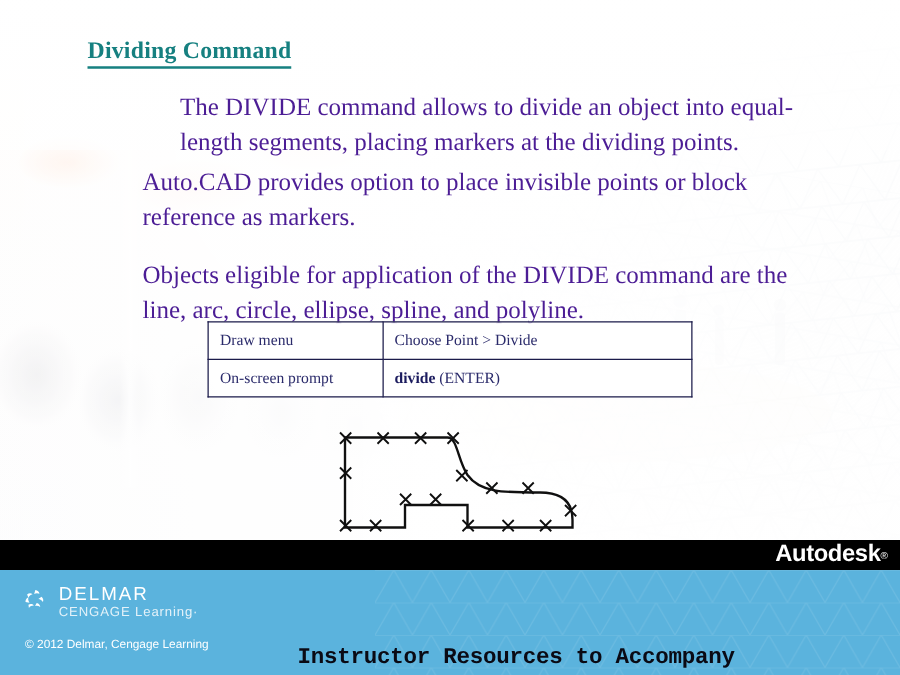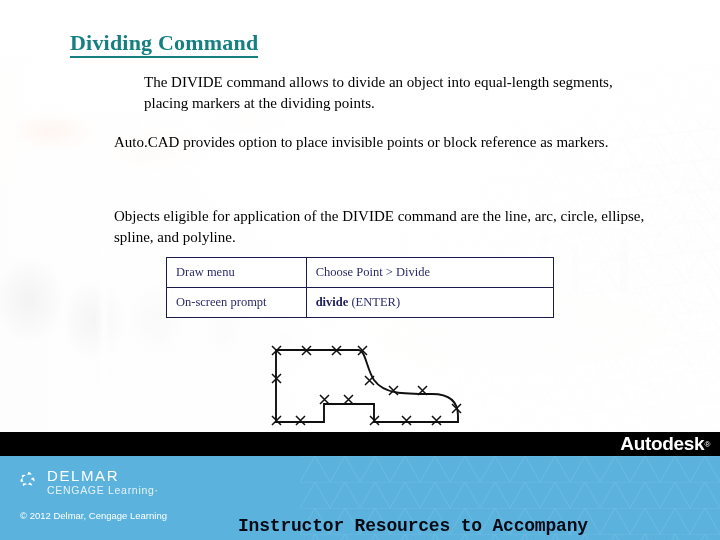--- a/index.html
+++ b/index.html
@@ -59,30 +59,30 @@
   .bg-veil-top {
     position:absolute; left:0; top:0; right:0; height:120px;
     background:linear-gradient(180deg, rgba(255,255,255,.97), rgba(255,255,255,.55));
   }
 
   
   .content { position:absolute; left:0; top:0; width:720px; height:432px; }
 
   #title {
     position:absolute; left:70px; top:30px;
-    font-size:22px; font-weight:bold; color:#168080;
+    font-size:19px; font-weight:bold; color:#168080;
     letter-spacing:.2px;
     border-bottom:2px solid #168080;
     padding-bottom:1px;
     line-height:1.15;
   }
 
   .para {
     position:absolute;
-    font-size:15px; color:#000000; line-height:1.42;
+    font-size:20px; color:#4c1d95; line-height:1.42;
   }
   #para1 { left:144px; top:72px;  width:500px; }
   #para2 { left:114px; top:132px; width:500px; }
   #para3 { left:114px; top:206px; width:548px; }
 
   
   #cmd-table {
     position:absolute; left:166px; top:257px;
     width:388px;
     border-collapse:collapse;

